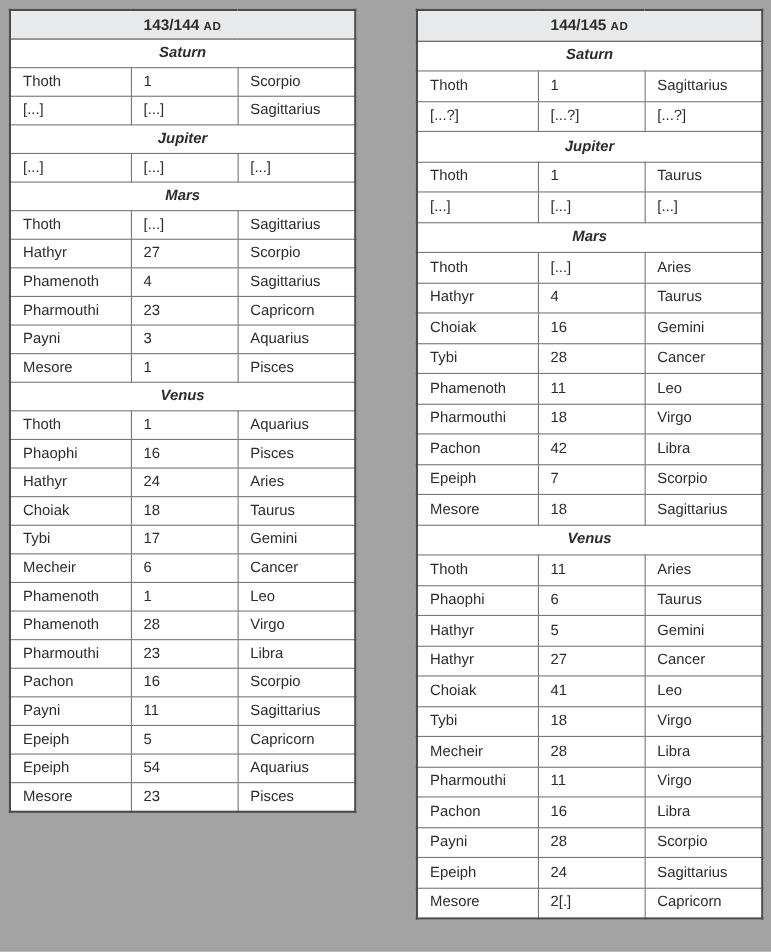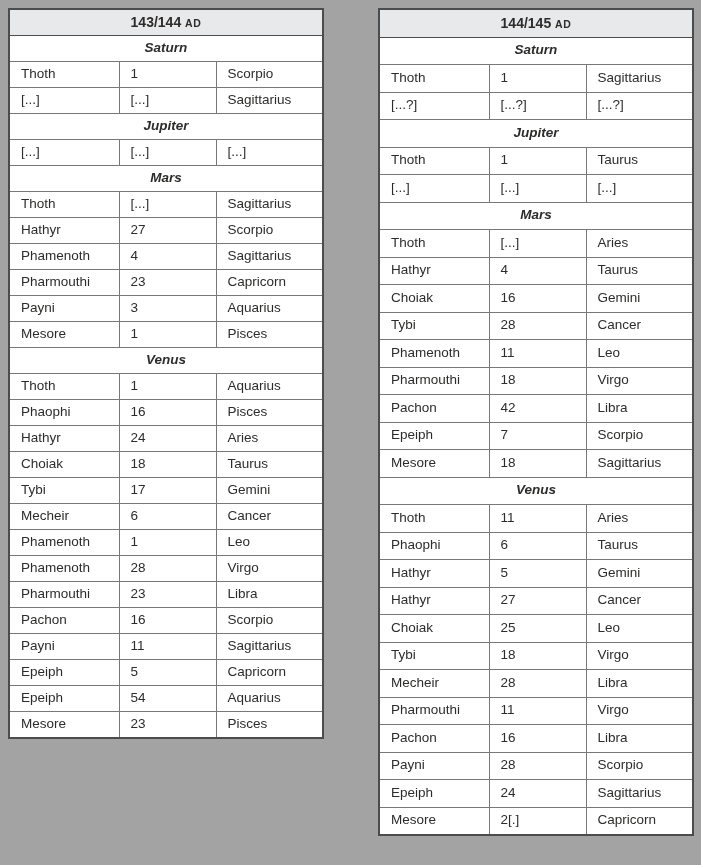--- a/index.html
+++ b/index.html
@@ -306,21 +306,21 @@
           <td>5</td>
           <td>Gemini</td>
         </tr>
         <tr>
           <td>Hathyr</td>
           <td>27</td>
           <td>Cancer</td>
         </tr>
         <tr>
           <td>Choiak</td>
-          <td>25</td>
+          <td>41</td>
           <td>Leo</td>
         </tr>
         <tr>
           <td>Tybi</td>
           <td>18</td>
           <td>Virgo</td>
         </tr>
         <tr>
           <td>Mecheir</td>
           <td>28</td>

